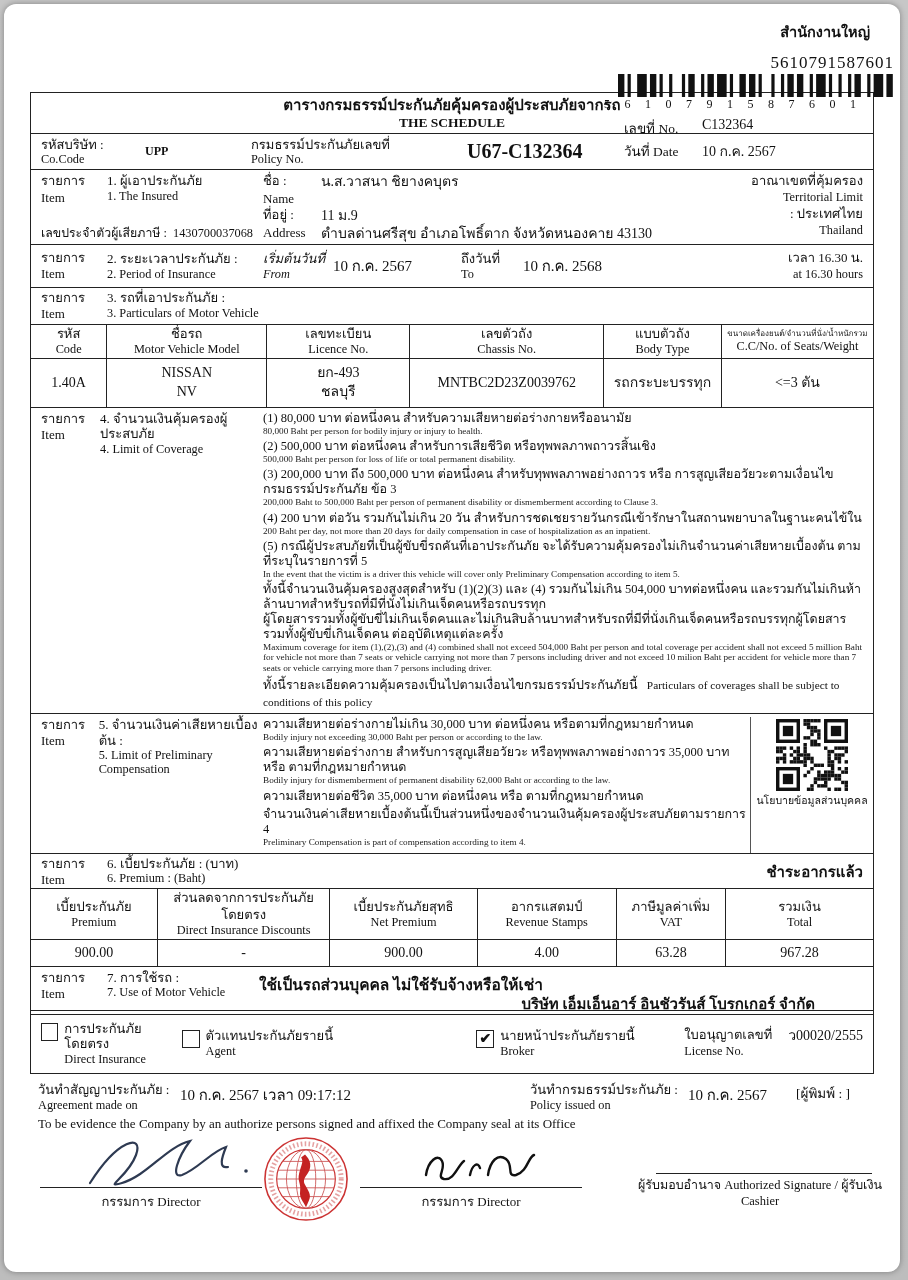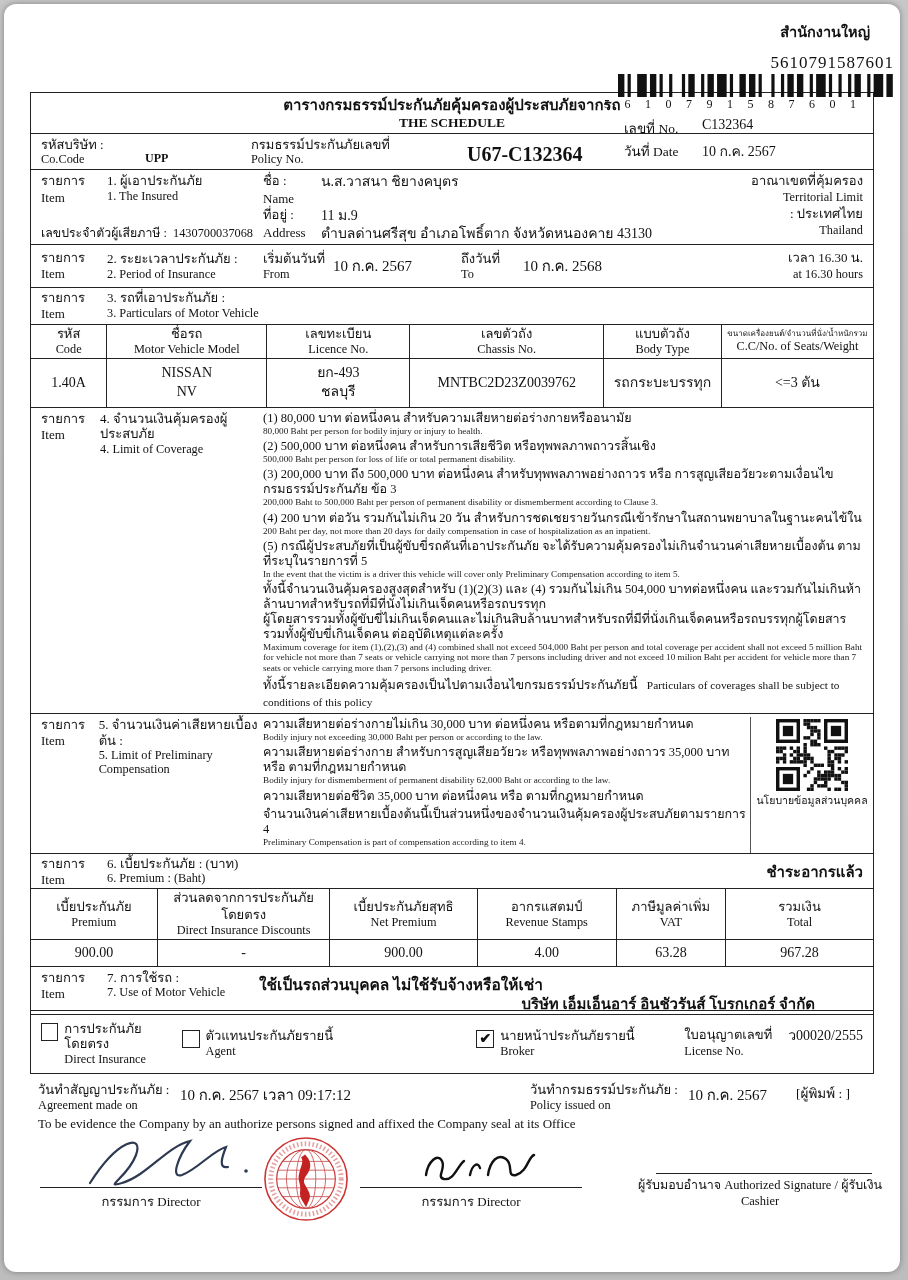--- a/index.html
+++ b/index.html
@@ -23,41 +23,41 @@
   .noline .lb{width:78px;}
   .noline .vl{font-size:14px;}
   
   .box{margin-top:88px;border:1.5px solid #222;}
   .row{border-bottom:1.5px solid #222;}
   .title-row{text-align:center;padding:3px 0 1px;}
   .t-th{font-weight:bold;font-size:15px;line-height:1.25;}
   .t-en{font-weight:bold;font-size:13.5px;line-height:1.25;}
   .lblpair .th{display:block;font-size:13px;line-height:1.2;}
   .lblpair .en{display:block;font-size:12.3px;line-height:1.15;}
-  .cocode-row{display:flex;align-items:flex-end;padding:3px 10px;}
+  .cocode-row{display:flex;align-items:center;padding:3px 10px;}
   .co-lbl{width:82px;}
   .co-val{width:128px;font-weight:bold;font-size:12px;padding-left:22px;box-sizing:border-box;}
   .pol-lbl{width:158px;}
   .pol-val{font-weight:bold;font-size:20px;padding-left:58px;}
   .itemlbl{width:66px;}
   .itemlbl span{display:block;font-size:13px;line-height:1.25;}
   
   .insured-row{display:flex;padding:3px 10px 2px;}
   .ins-a{width:222px;display:flex;flex-direction:column;justify-content:space-between;}
   .ins-a-top{display:flex;}
   .taxline{font-size:12.3px;white-space:nowrap;}
   .ins-b{flex:1;}
   .ins-grid{display:grid;grid-template-columns:52px auto;column-gap:6px;font-size:13px;line-height:1.25;}
   .ins-grid .val{font-size:14px;}
   .ins-c{width:175px;text-align:right;font-size:13px;line-height:1.3;}
   .ins-c .en{font-size:12.3px;}
   
   .period-row{display:flex;align-items:center;padding:2px 10px;min-height:38px;}
   .p-lbl{width:156px;}
-  .fromlbl{width:70px;}
+  .fromlbl{width:70px;font-style:italic;}
   .dateval{font-size:15px;width:128px;}
   .tolbl{width:62px;}
   .dateval2{font-size:15px;width:150px;}
   .timeblk{flex:1;text-align:right;font-size:13px;line-height:1.25;}
   .timeblk .en{font-size:12.3px;}
   
   .veh-lblrow{display:flex;padding:2px 10px 1px;}
   table.veh{width:100%;border-collapse:collapse;text-align:center;}
   table.veh th,table.veh td{border-left:1.5px solid #222;padding:1px 2px;}
   table.veh th:first-child,table.veh td:first-child{border-left:none;}

